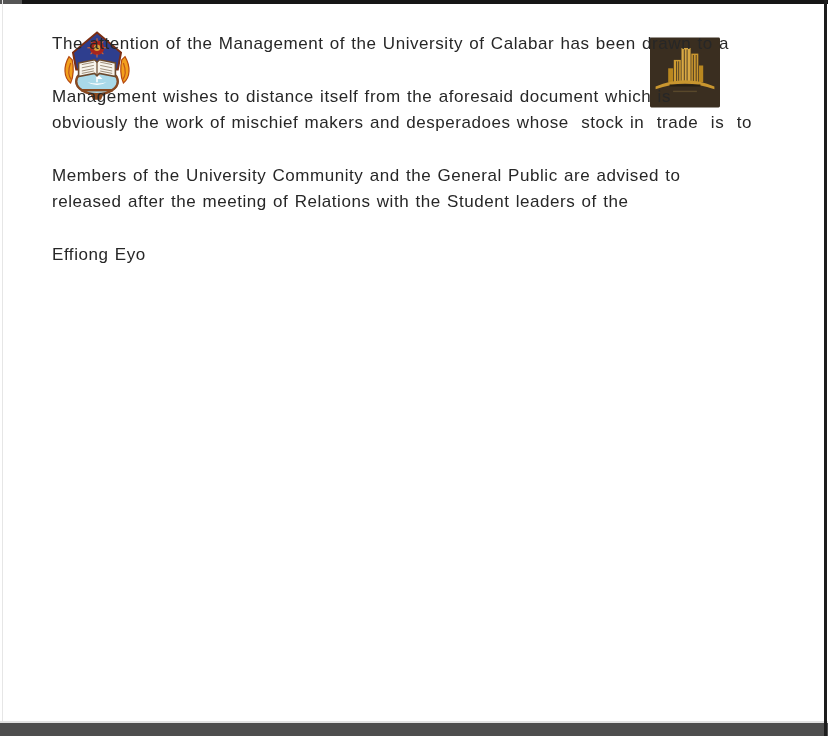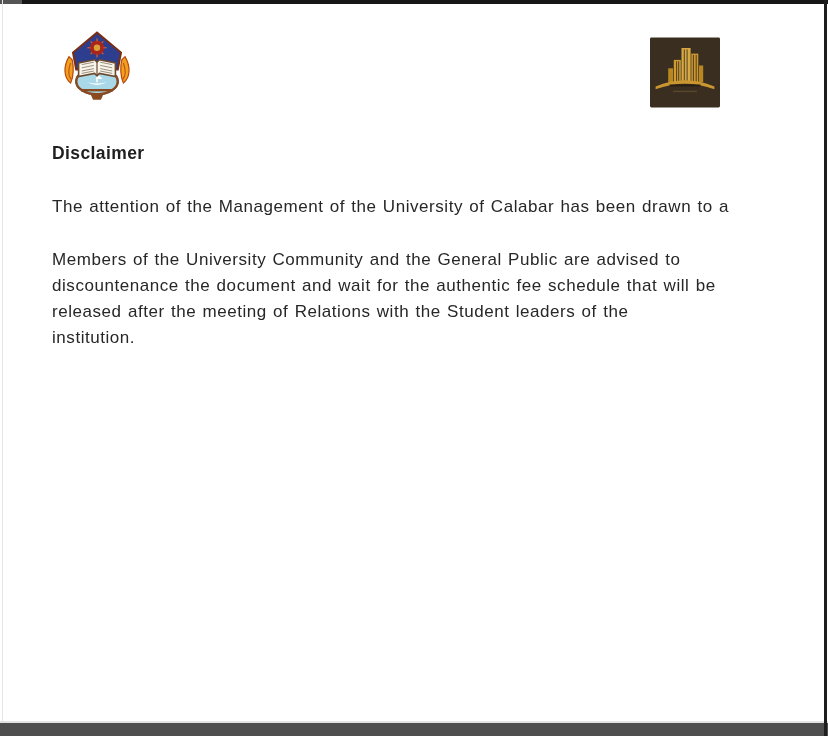--- a/index.html
+++ b/index.html
@@ -127,35 +127,35 @@
       </g>
 
       <path d="M8,70 Q50,52 92,70 L92,74 Q50,58 8,74 Z" fill="#c9962f"></path>
 
       <rect x="28" y="67" width="44" height="3" fill="#241c12" opacity="0.85"></rect>
       <rect x="33" y="76" width="34" height="2" fill="#6e5a33" opacity="0.6"></rect>
     </svg>
   </div>
 
   <div class="content">
-    <div class="doc-title">Disclaimer</div>
     <div class="paragraphs">
         <div class="paragraph">
           <div class="line">The attention of the Management of the University of Calabar has been drawn to a</div>
         </div>
         <div class="paragraph">
+          <div class="line">Management wishes to distance itself from the aforesaid document which is</div>
+          <div class="line">obviously the work of mischief makers and desperadoes whose  stock in  trade  is  to</div>
         </div>
         <div class="paragraph">
           <div class="line">Members of the University Community and the General Public are advised to</div>
-          <div class="line">discountenance the document and wait for the authentic fee schedule that will be</div>
           <div class="line">released after the meeting of Relations with the Student leaders of the</div>
-          <div class="line">institution.</div>
         </div>
       </div>
     <div class="signature">
+      <div class="line">Effiong Eyo</div>
     </div>
   </div>
 
   <div class="bottom-faint-line"></div>
   <div class="bottom-bar"></div>
   <div class="right-edge-line"></div>
 
 </div>
 
 </body></html>

